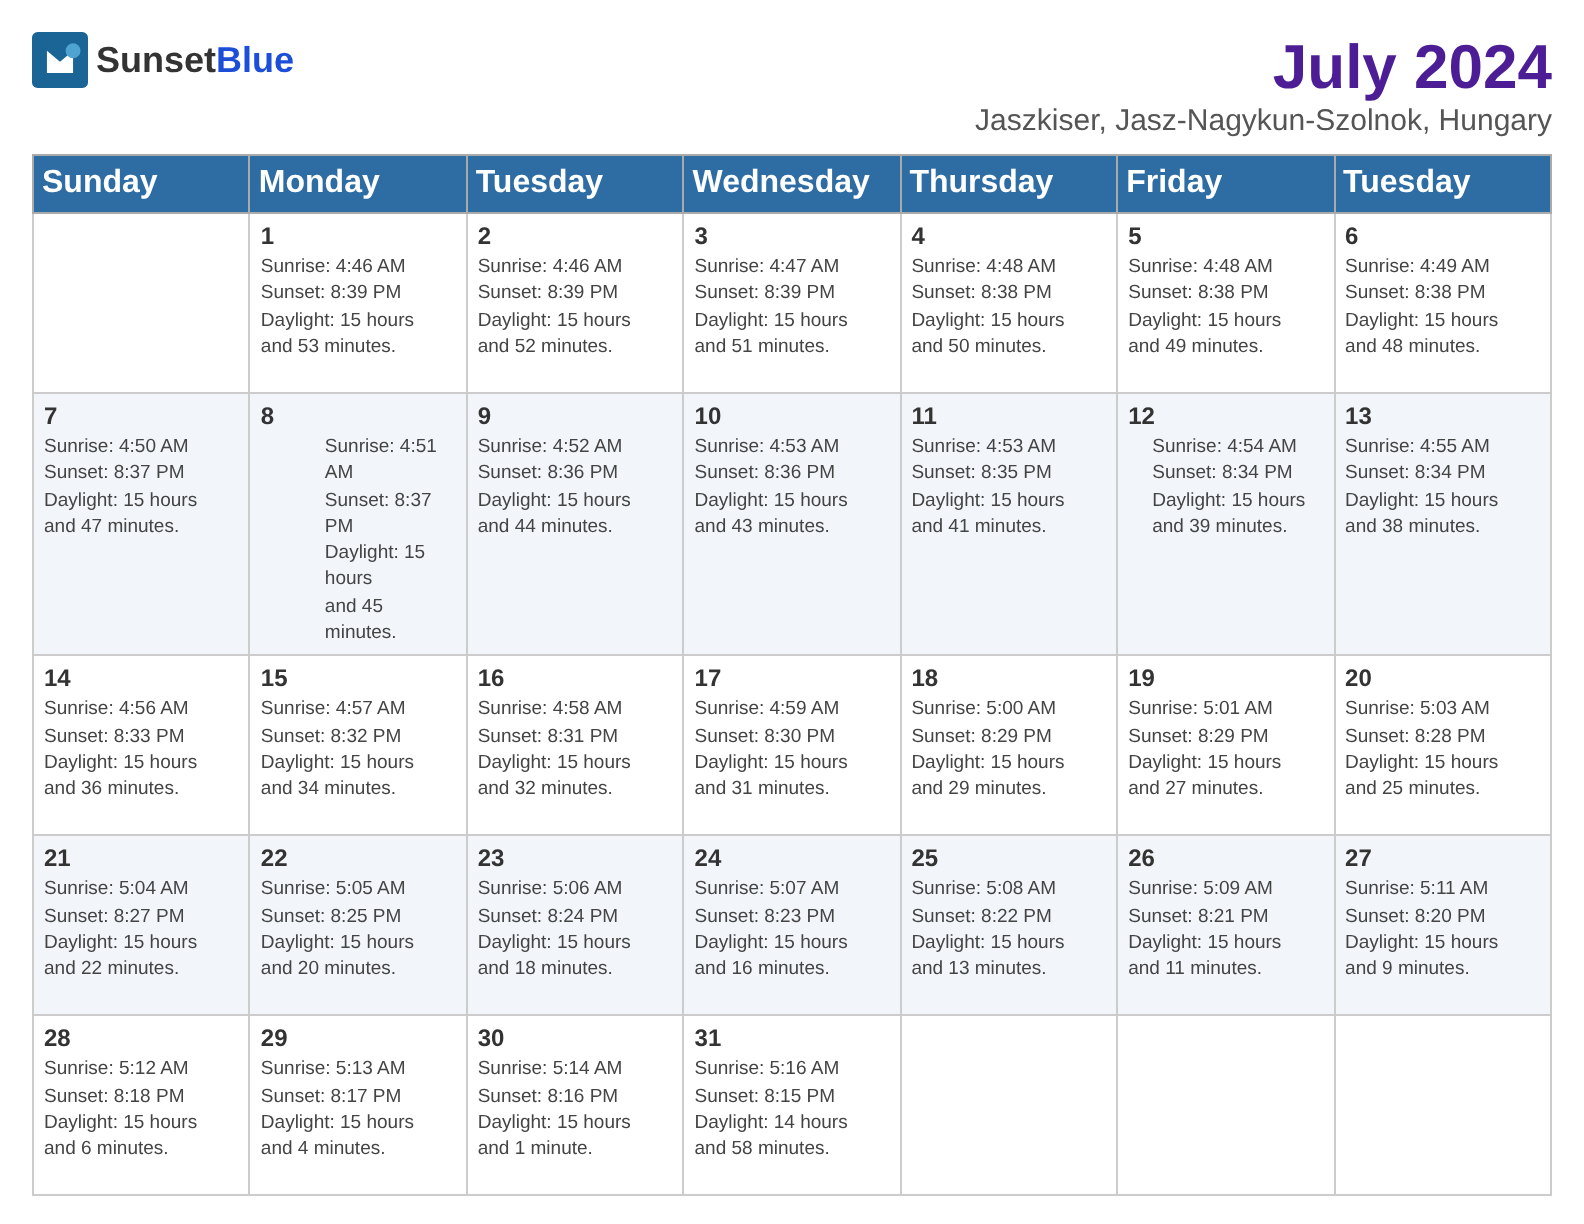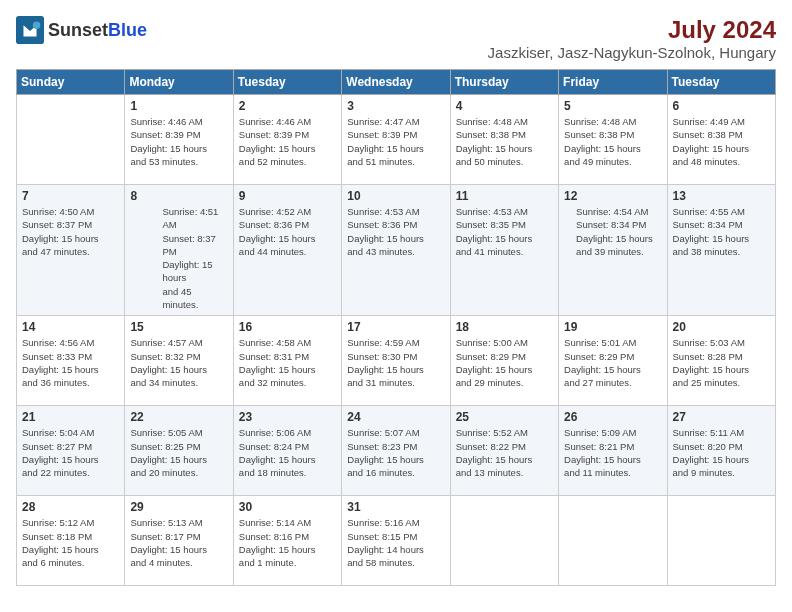--- a/index.html
+++ b/index.html
@@ -32,37 +32,37 @@
       color: #1d4ed8;
     }
     .logo-icon {
       width: 28px;
       height: 28px;
     }
     .title-block {
       text-align: right;
     }
     .month-title {
-      font-size: 24px;
-      font-weight: bold;
-      color: #7f1d1d;
+      font-size: 31px;
+      font-weight: bold;
+      color: #4c1d95;
     }
     .location-title {
       font-size: 15px;
       color: #555;
     }
     table {
       width: 100%;
       border-collapse: collapse;
       table-layout: fixed;
     }
     thead th {
       background-color: #2e6da4;
       color: #fff;
-      font-size: 12px;
+      font-size: 16px;
       font-weight: bold;
       padding: 5px 4px;
       text-align: left;
       border: 1px solid #aaa;
     }
     tbody td {
       border: 1px solid #ccc;
       vertical-align: top;
       padding: 4px 5px;
       font-size: 10px;
@@ -292,21 +292,21 @@
         </td>
         <td>
           <span class="day-number">24</span>
           <div class="cell-info" style="white-space: pre-line;">Sunrise: 5:07 AM
 Sunset: 8:23 PM
 Daylight: 15 hours
 and 16 minutes.</div>
         </td>
         <td>
           <span class="day-number">25</span>
-          <div class="cell-info" style="white-space: pre-line;">Sunrise: 5:52 AM
+          <div class="cell-info" style="white-space: pre-line;">Sunrise: 5:08 AM
 Sunset: 8:22 PM
 Daylight: 15 hours
 and 13 minutes.</div>
         </td>
         <td>
           <span class="day-number">26</span>
           <div class="cell-info" style="white-space: pre-line;">Sunrise: 5:09 AM
 Sunset: 8:21 PM
 Daylight: 15 hours
 and 11 minutes.</div>

